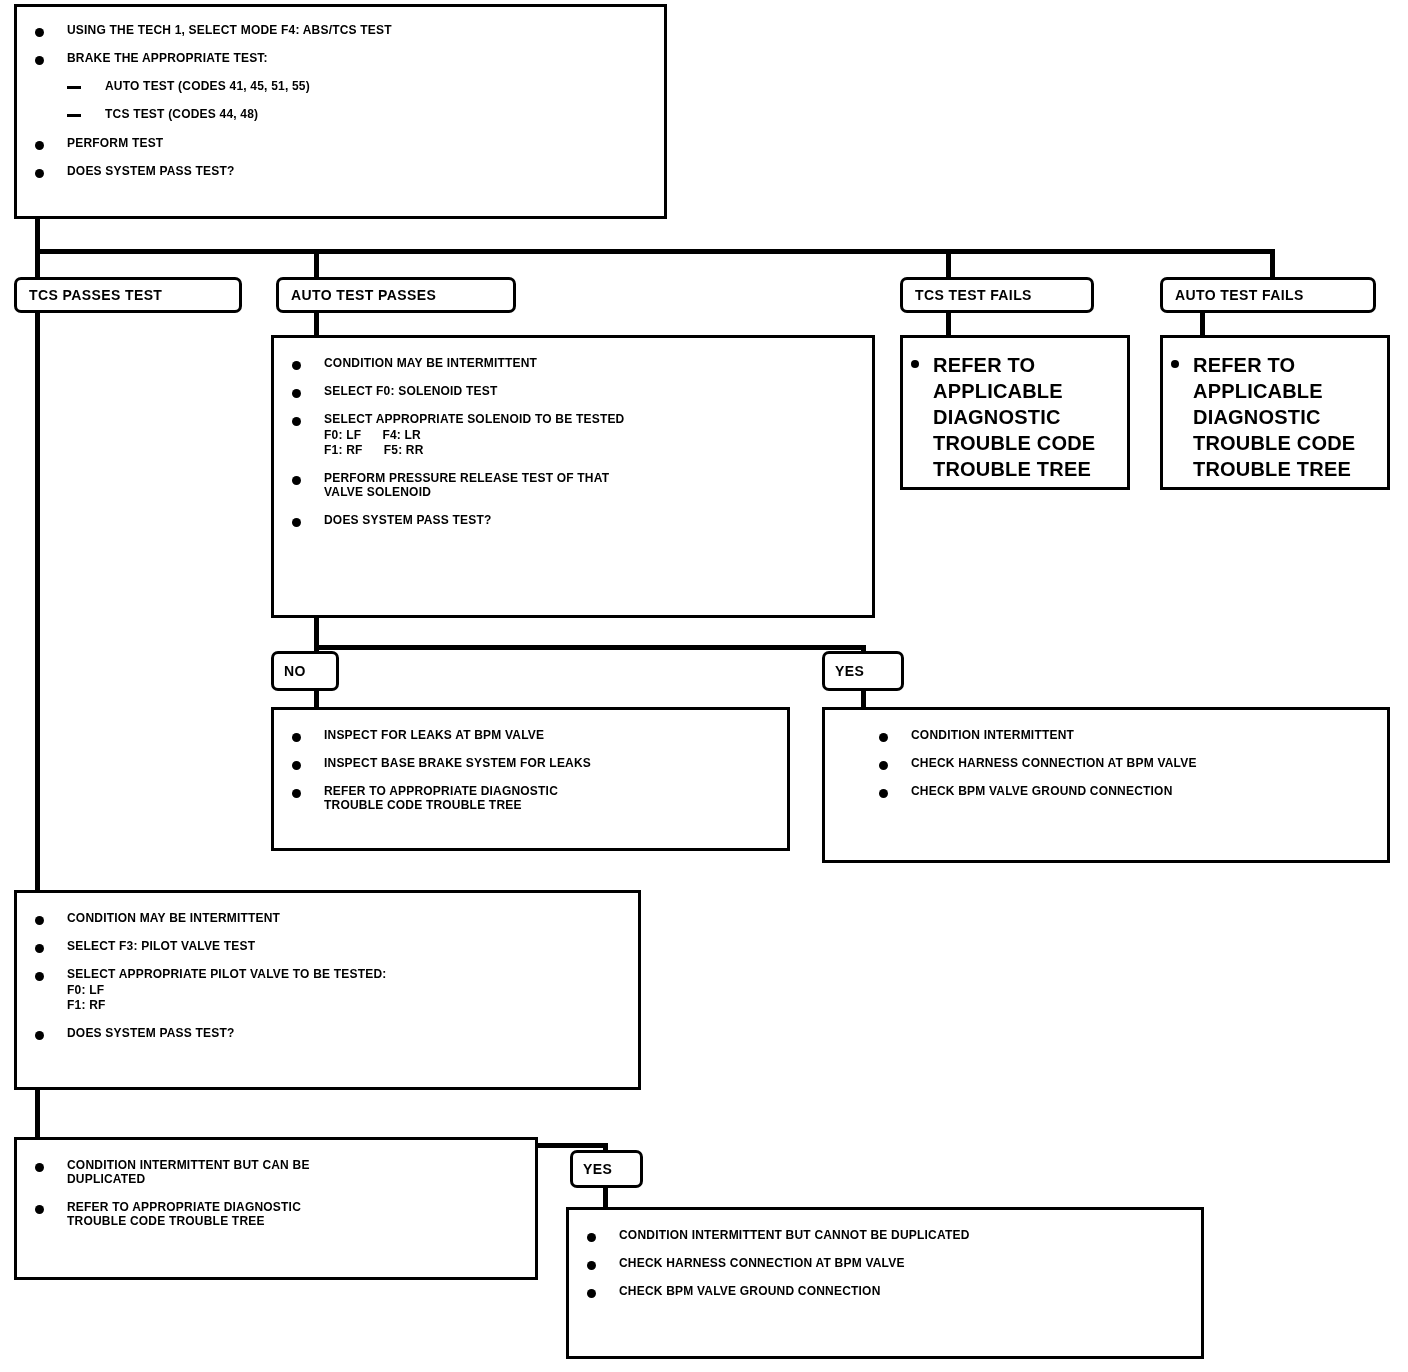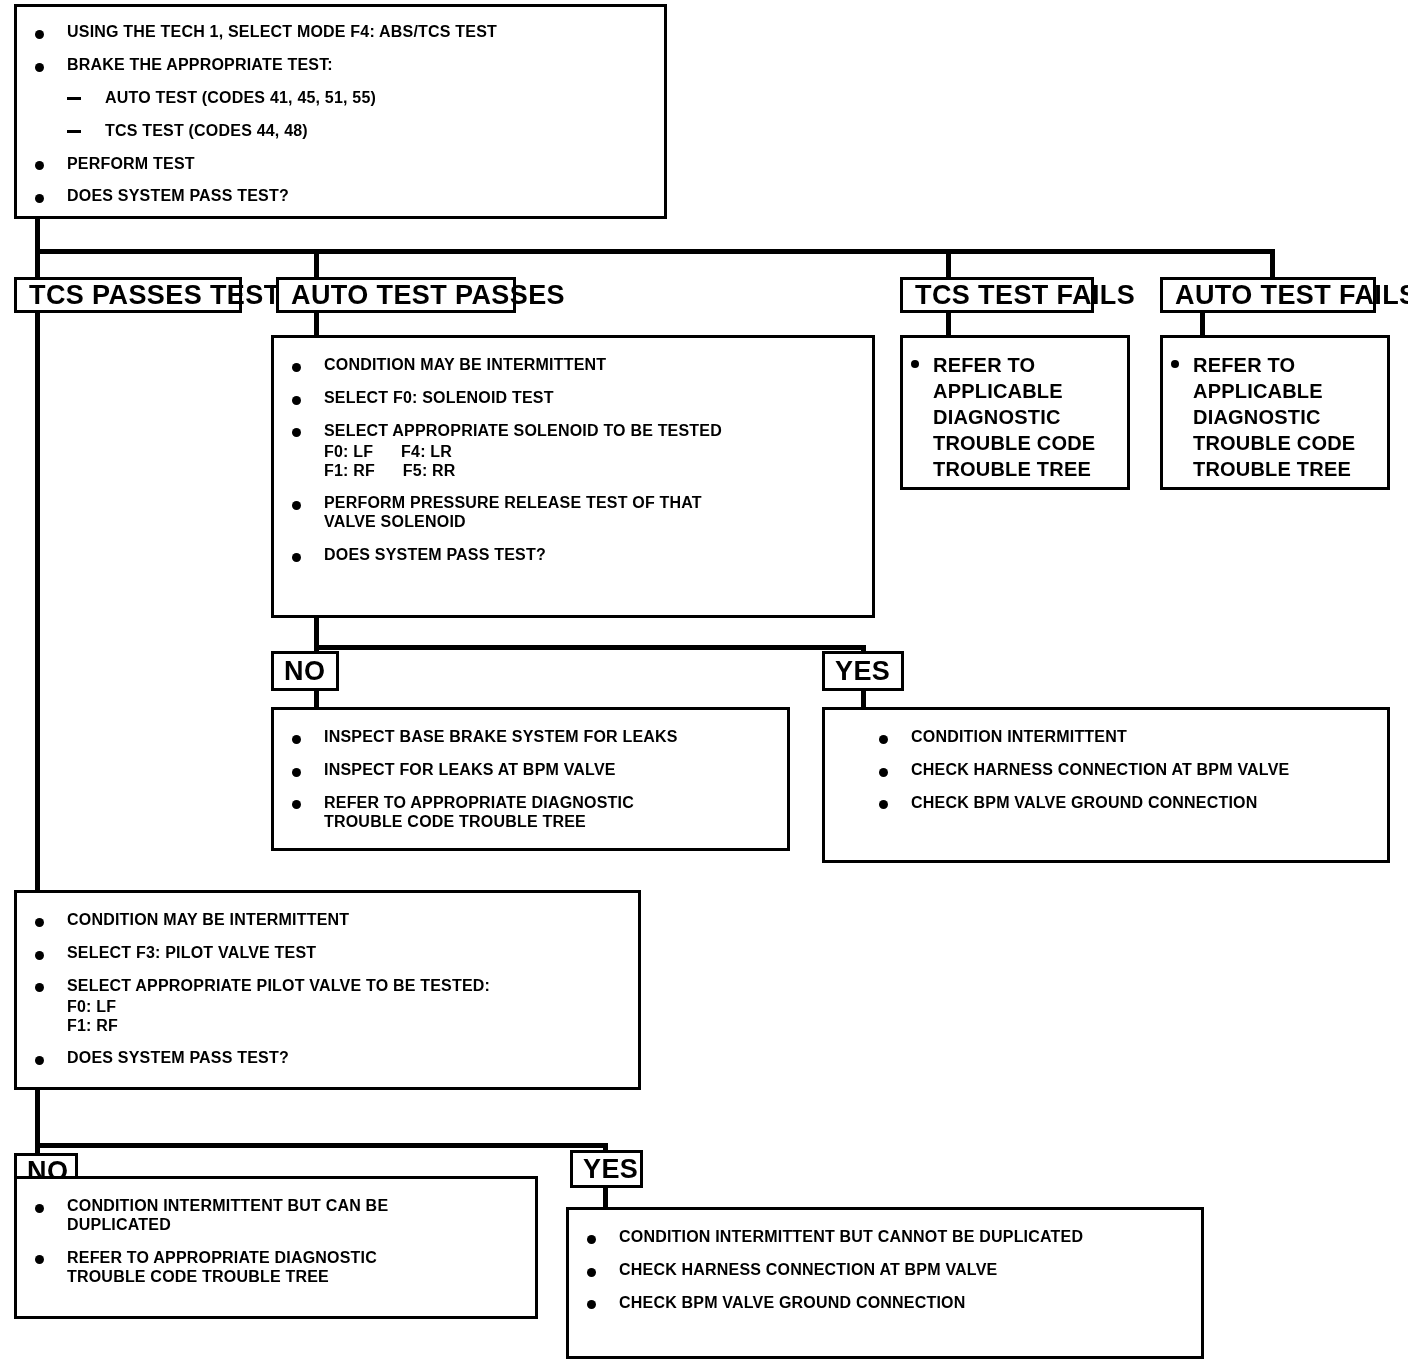--- a/index.html
+++ b/index.html
@@ -20,35 +20,36 @@
   .box{
     position:absolute;
     box-sizing:border-box;
     background:#ffffff;
     border:3px solid #000000;
   }
   .label-box{
     display:flex;
     align-items:center;
     padding-left:12px;
-    font-size:27px;
+    font-size:14px;
     font-weight:bold;
     letter-spacing:0.4px;
     white-space:nowrap;
+    border-radius:7px;
   }
   .label-box.tight{padding-left:10px;}
   
   ul.blist{
     list-style:none;
     margin:0;
     padding:0;
   }
   ul.blist > li{
     position:relative;
-    font-size:16px;
+    font-size:12px;
     font-weight:bold;
     letter-spacing:0.2px;
     line-height:1.18;
     margin:0 0 14px 0;
     padding-left:46px;
   }
   ul.blist > li:last-child{margin-bottom:0;}
   ul.blist > li .bullet{
     position:absolute;
     left:14px;
@@ -180,22 +181,22 @@
 
   <div class="box label-box tight" style="left:271px;top:651px;width:68px;height:40px;">
     <span>NO</span>
   </div>
   <div class="box label-box tight" style="left:822px;top:651px;width:82px;height:40px;">
     <span>YES</span>
   </div>
 
   <div class="box pad-b" style="left:271px;top:707px;width:519px;height:144px;">
     <ul class="blist">
+      <li><span class="bullet"></span><span class="ml">INSPECT FOR LEAKS AT BPM VALVE</span></li>
       <li><span class="bullet"></span><span class="ml">INSPECT BASE BRAKE SYSTEM FOR LEAKS</span></li>
-      <li><span class="bullet"></span><span class="ml">INSPECT FOR LEAKS AT BPM VALVE</span></li>
       <li><span class="bullet"></span><span class="ml" style="white-space: pre-wrap;">REFER TO APPROPRIATE DIAGNOSTIC<br>TROUBLE CODE TROUBLE TREE</span></li>
     </ul>
   </div>
 
   <div class="box pad-b" style="left:822px;top:707px;width:568px;height:156px;padding-left:40px;">
     <ul class="blist">
       <li><span class="bullet"></span><span class="ml">CONDITION INTERMITTENT</span></li>
       <li><span class="bullet"></span><span class="ml">CHECK HARNESS CONNECTION AT BPM VALVE</span></li>
       <li><span class="bullet"></span><span class="ml">CHECK BPM VALVE GROUND CONNECTION</span></li>
     </ul>
@@ -210,21 +211,21 @@
     </ul>
   </div>
 
   <div class="box label-box tight" style="left:14px;top:1153px;width:64px;height:37px;">
     <span>NO</span>
   </div>
   <div class="box label-box tight" style="left:570px;top:1150px;width:73px;height:38px;">
     <span>YES</span>
   </div>
 
-  <div class="box pad-b" style="left:14px;top:1176px;width:524px;height:143px;">
+  <div class="box pad-b" style="left:14px;top:1137px;width:524px;height:143px;">
     <ul class="blist">
       <li><span class="bullet"></span><span class="ml" style="white-space: pre-wrap;">CONDITION INTERMITTENT BUT CAN BE<br>DUPLICATED</span></li>
       <li><span class="bullet"></span><span class="ml" style="white-space: pre-wrap;">REFER TO APPROPRIATE DIAGNOSTIC<br>TROUBLE CODE TROUBLE TREE</span></li>
     </ul>
   </div>
 
   <div class="box pad-b" style="left:566px;top:1207px;width:638px;height:152px;">
     <ul class="blist">
       <li><span class="bullet"></span><span class="ml">CONDITION INTERMITTENT BUT CANNOT BE DUPLICATED</span></li>
       <li><span class="bullet"></span><span class="ml">CHECK HARNESS CONNECTION AT BPM VALVE</span></li>

